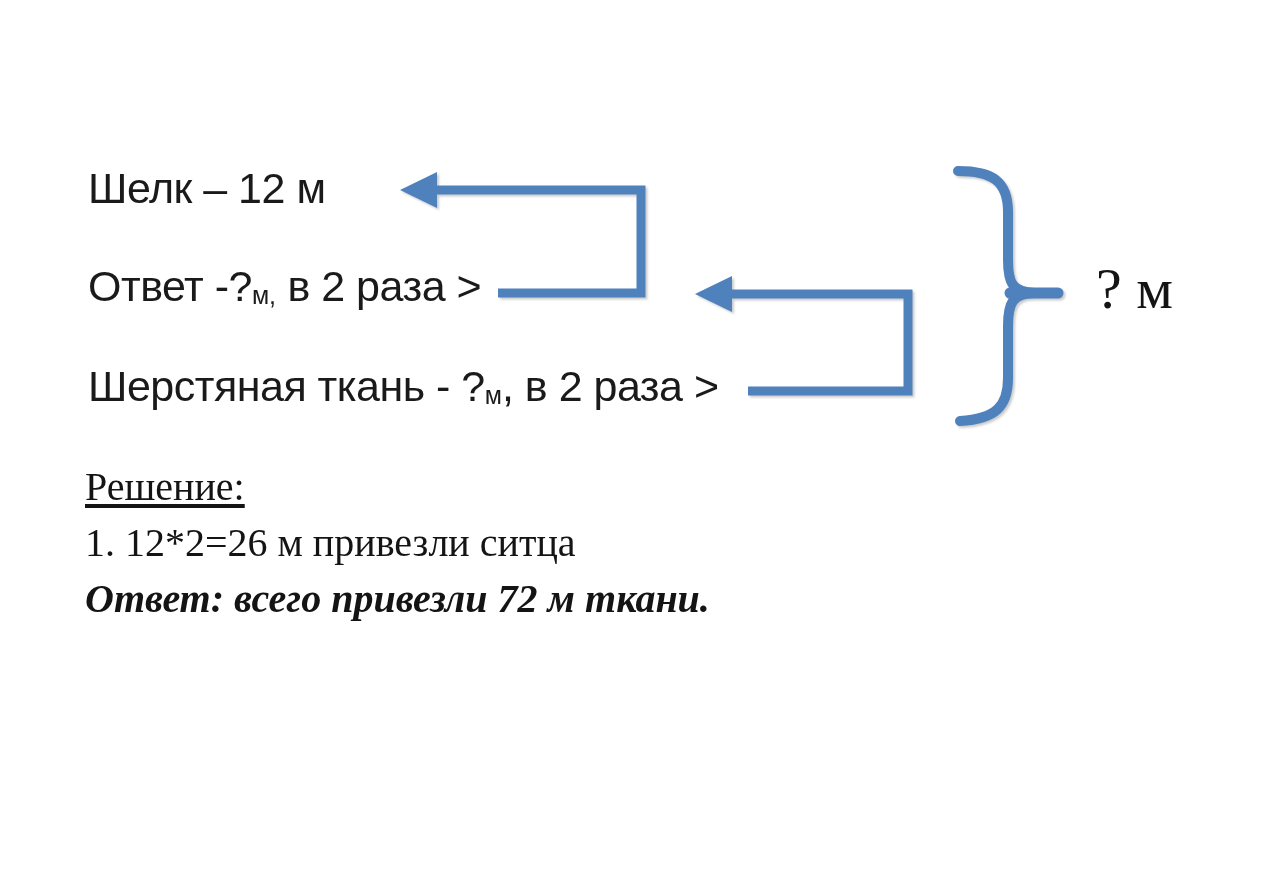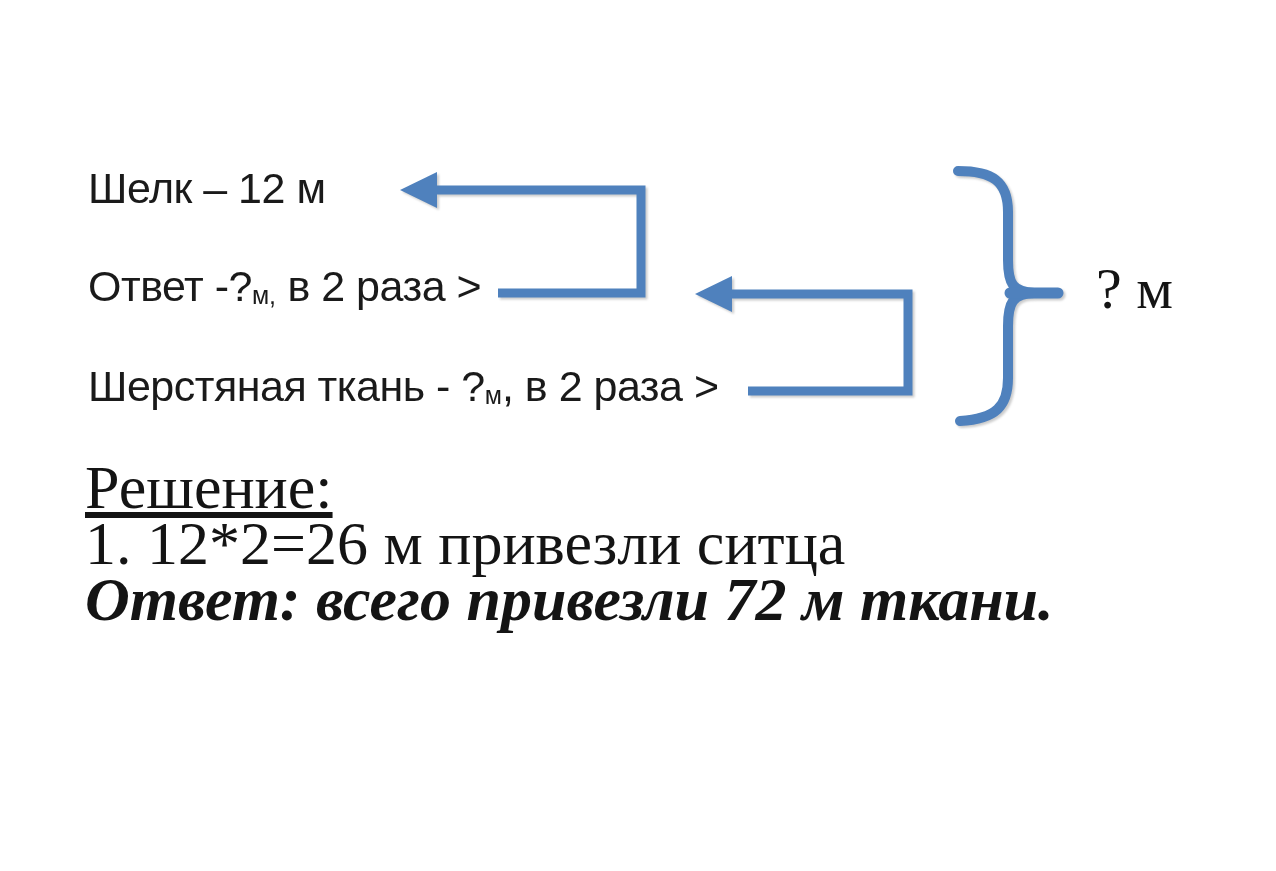--- a/index.html
+++ b/index.html
@@ -46,21 +46,21 @@
     font-size:58px;
     line-height:62px;
     white-space:nowrap;
     color:#141414;
   }
   
   .solution{
     position:absolute;
     left:85px;top:459px;
     font-family:"Liberation Serif", serif;
-    font-size:62px;
+    font-size:40px;
     line-height:56px;
     white-space:nowrap;
     color:#141414;
   }
   .solution-heading span{text-decoration:underline;text-underline-offset:4px;}
   .solution-answer{font-weight:bold;font-style:italic;}
 </style>
 </head>
 <body>
 

